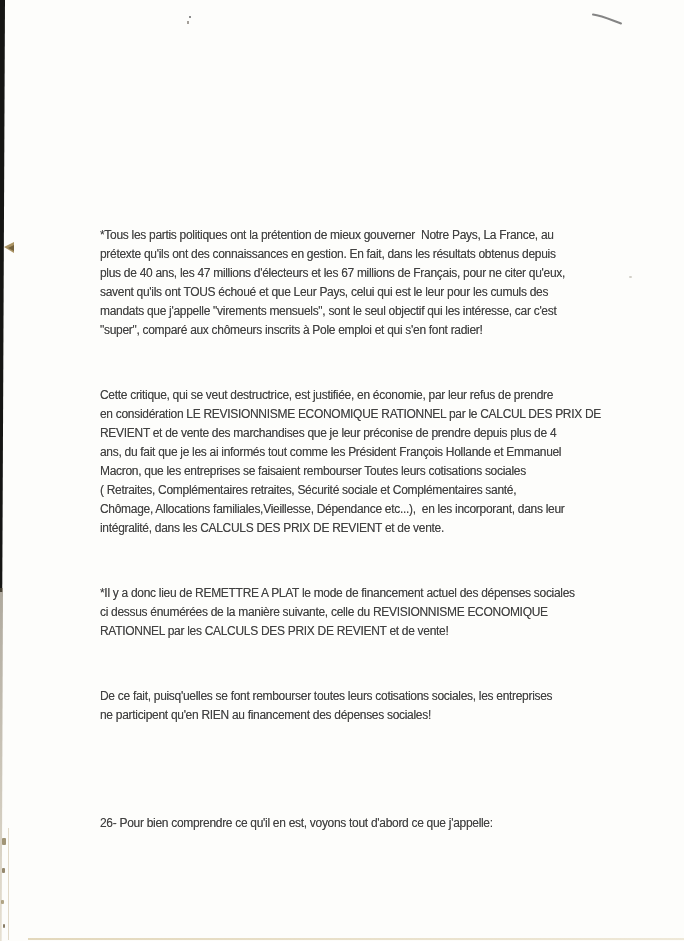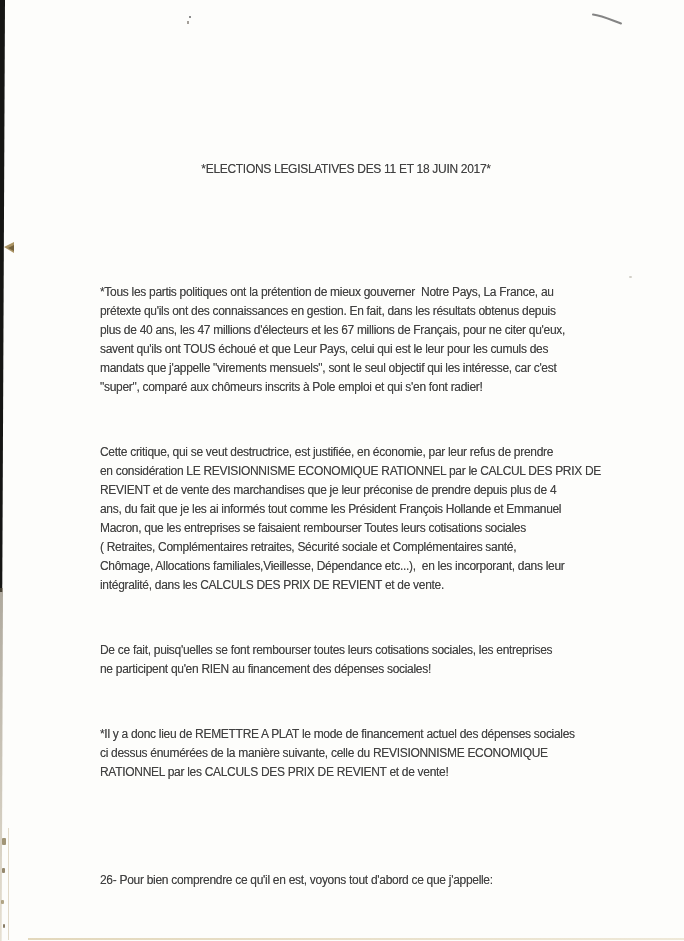--- a/index.html
+++ b/index.html
@@ -55,42 +55,41 @@
     background:linear-gradient(90deg,rgba(205,185,135,0.55),rgba(205,185,135,0.3));
   }
 </style>
 </head>
 <body>
 
 <div class="scan">
 
   <div class="doc">
     <div class="title-block">
-      <div class="center">*ELECTIONS LEGISLATIVES DES 11 ET 18 JUIN 2017*</div>
     </div>
 
     <div class="para">*Tous les partis politiques ont la prétention de mieux gouverner  Notre Pays, La France, au
 prétexte qu'ils ont des connaissances en gestion. En fait, dans les résultats obtenus depuis
 plus de 40 ans, les 47 millions d'électeurs et les 67 millions de Français, pour ne citer qu'eux,
 savent qu'ils ont TOUS échoué et que Leur Pays, celui qui est le leur pour les cumuls des
 mandats que j'appelle "virements mensuels", sont le seul objectif qui les intéresse, car c'est
 "super", comparé aux chômeurs inscrits à Pole emploi et qui s'en font radier!</div>
     <div class="para">Cette critique, qui se veut destructrice, est justifiée, en économie, par leur refus de prendre
 en considération LE REVISIONNISME ECONOMIQUE RATIONNEL par le CALCUL DES PRIX DE
 REVIENT et de vente des marchandises que je leur préconise de prendre depuis plus de 4
 ans, du fait que je les ai informés tout comme les Président François Hollande et Emmanuel
 Macron, que les entreprises se faisaient rembourser Toutes leurs cotisations sociales
 ( Retraites, Complémentaires retraites, Sécurité sociale et Complémentaires santé,
 Chômage, Allocations familiales,Vieillesse, Dépendance etc...),  en les incorporant, dans leur
 intégralité, dans les CALCULS DES PRIX DE REVIENT et de vente.</div>
-    <div class="para">De ce fait, puisq'uelles se font rembourser toutes leurs cotisations sociales, les entreprises
-ne participent qu'en RIEN au financement des dépenses sociales!</div>
     <div class="para">*Il y a donc lieu de REMETTRE A PLAT le mode de financement actuel des dépenses sociales
 ci dessus énumérées de la manière suivante, celle du REVISIONNISME ECONOMIQUE
 RATIONNEL par les CALCULS DES PRIX DE REVIENT et de vente!</div>
+    <div class="para">De ce fait, puisq'uelles se font rembourser toutes leurs cotisations sociales, les entreprises
+ne participent qu'en RIEN au financement des dépenses sociales!</div>
 
     <div class="para mt-large">26- Pour bien comprendre ce qu'il en est, voyons tout d'abord ce que j'appelle:</div>
     
 
     
     
     
 
     
   </div>

